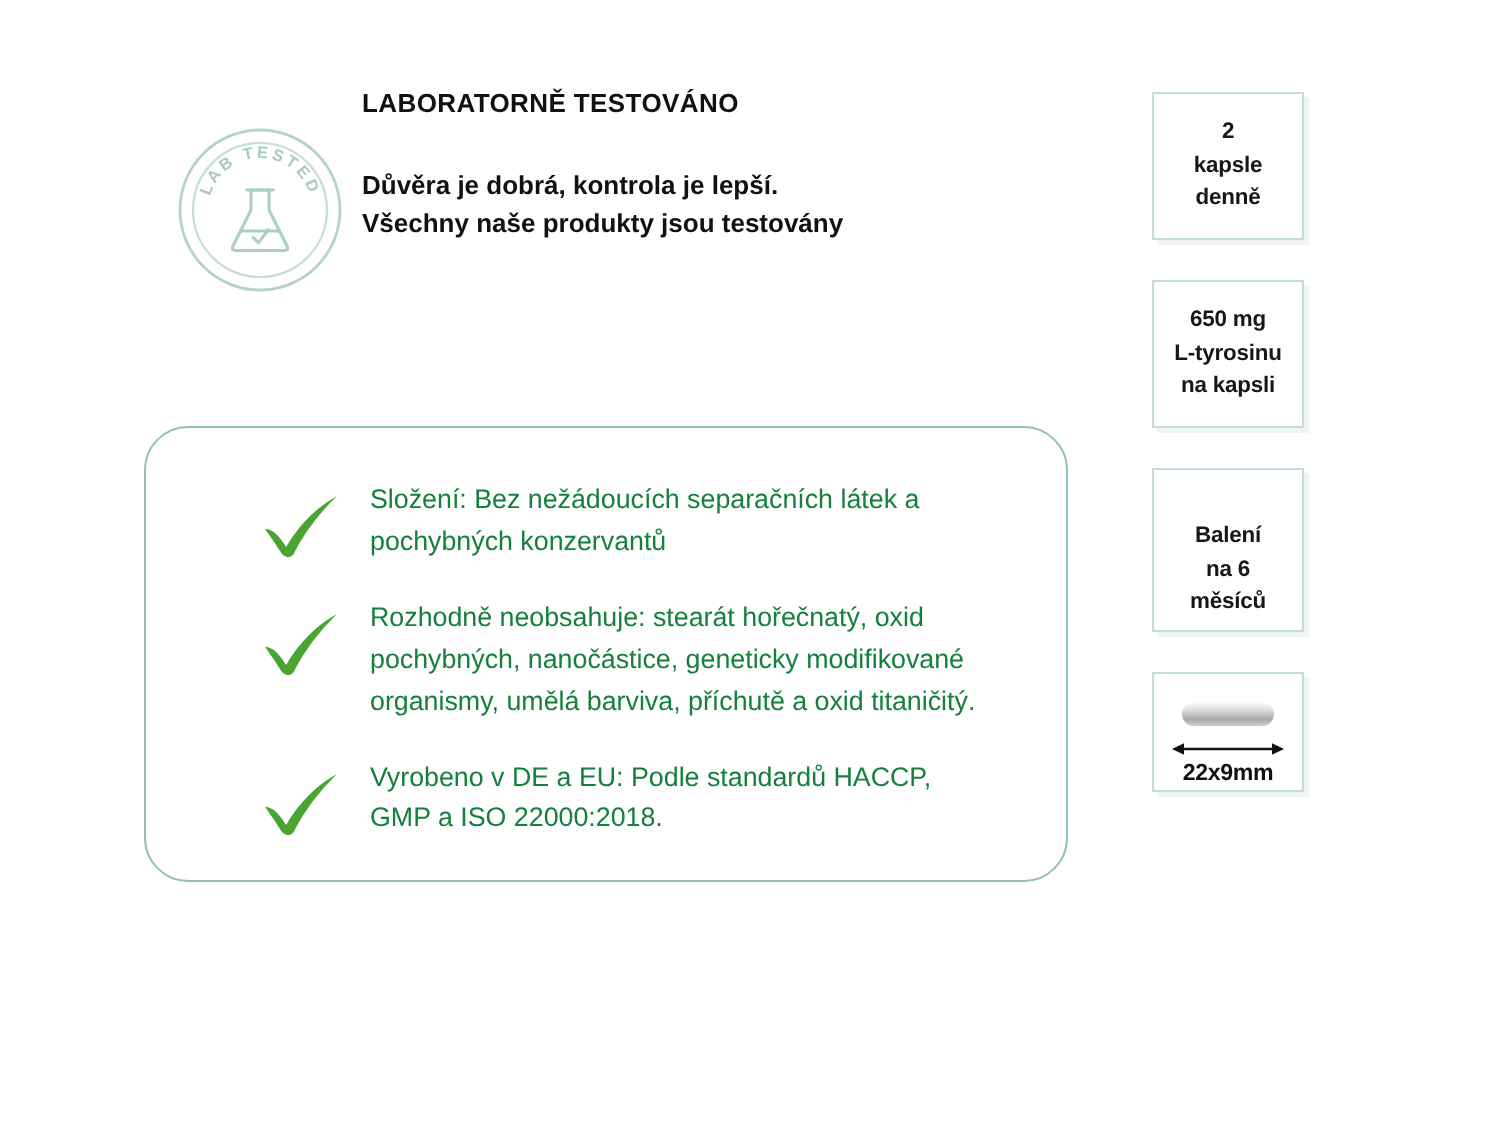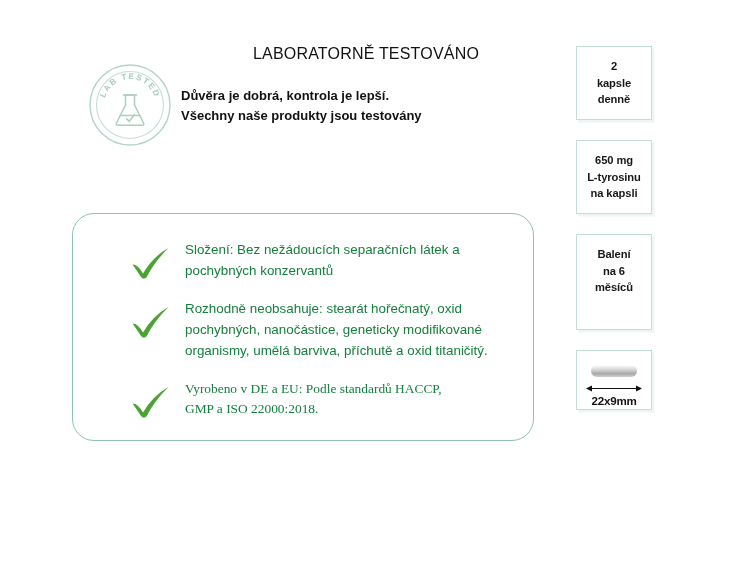--- a/index.html
+++ b/index.html
@@ -34,27 +34,26 @@
   }
   #lab-badge svg { display: block; }
 
   #headline-block {
     position: absolute;
     left: 181px;
     top: 44px;
     width: 370px;
   }
   #headline {
-    font-size: 16px;
-    font-weight: normal;
+    font-size: 13px;
+    font-weight: bold;
     letter-spacing: 0.2px;
     color: #111113;
     margin: 0 0 23px 0;
     line-height: 1.2;
-    text-align: center;
   }
   #subheadline {
     font-size: 13px;
     font-weight: bold;
     color: #111113;
     line-height: 1.52;
     margin: 0;
   }
   #subheadline .ln { display: block; }
 
@@ -77,21 +76,21 @@
     top: 26px;
     width: 390px;
   }
 
   .check-item {
     position: relative;
     display: block;
     padding-left: 56px;
     margin-bottom: 17px;
   }
-  .check-item:last-child { margin-bottom: 0; font-family: Liberation Serif, serif; }
+  .check-item:last-child { margin-bottom: 0; }
 
   .check-icon {
     position: absolute;
     left: 0;
     top: 4px;
     width: 44px;
     height: 36px;
   }
   .check-icon svg { display: block; }
 
@@ -130,21 +129,21 @@
     line-height: 1.48;
     color: #17171a;
     letter-spacing: -0.1px;
   }
   .fact-text .ln { display: block; }
 
   
   #fact-box-0 { height: 74px; padding-top: 11px; }
   #fact-box-1 { height: 74px; padding-top: 11px; }
   #fact-box-2 { height: 74px; padding-top: 11px; }
-  #fact-box-3 { height: 96px; padding-top: 11px; }
+  #fact-box-3 { height: 82px; padding-top: 25px; }
   #fact-box-4 { height: 60px; padding-top: 14px; }
 
   
   .capsule-wrap {
     display: block;
     width: 100%;
   }
   .capsule-shape {
     display: block;
     width: 46px;

